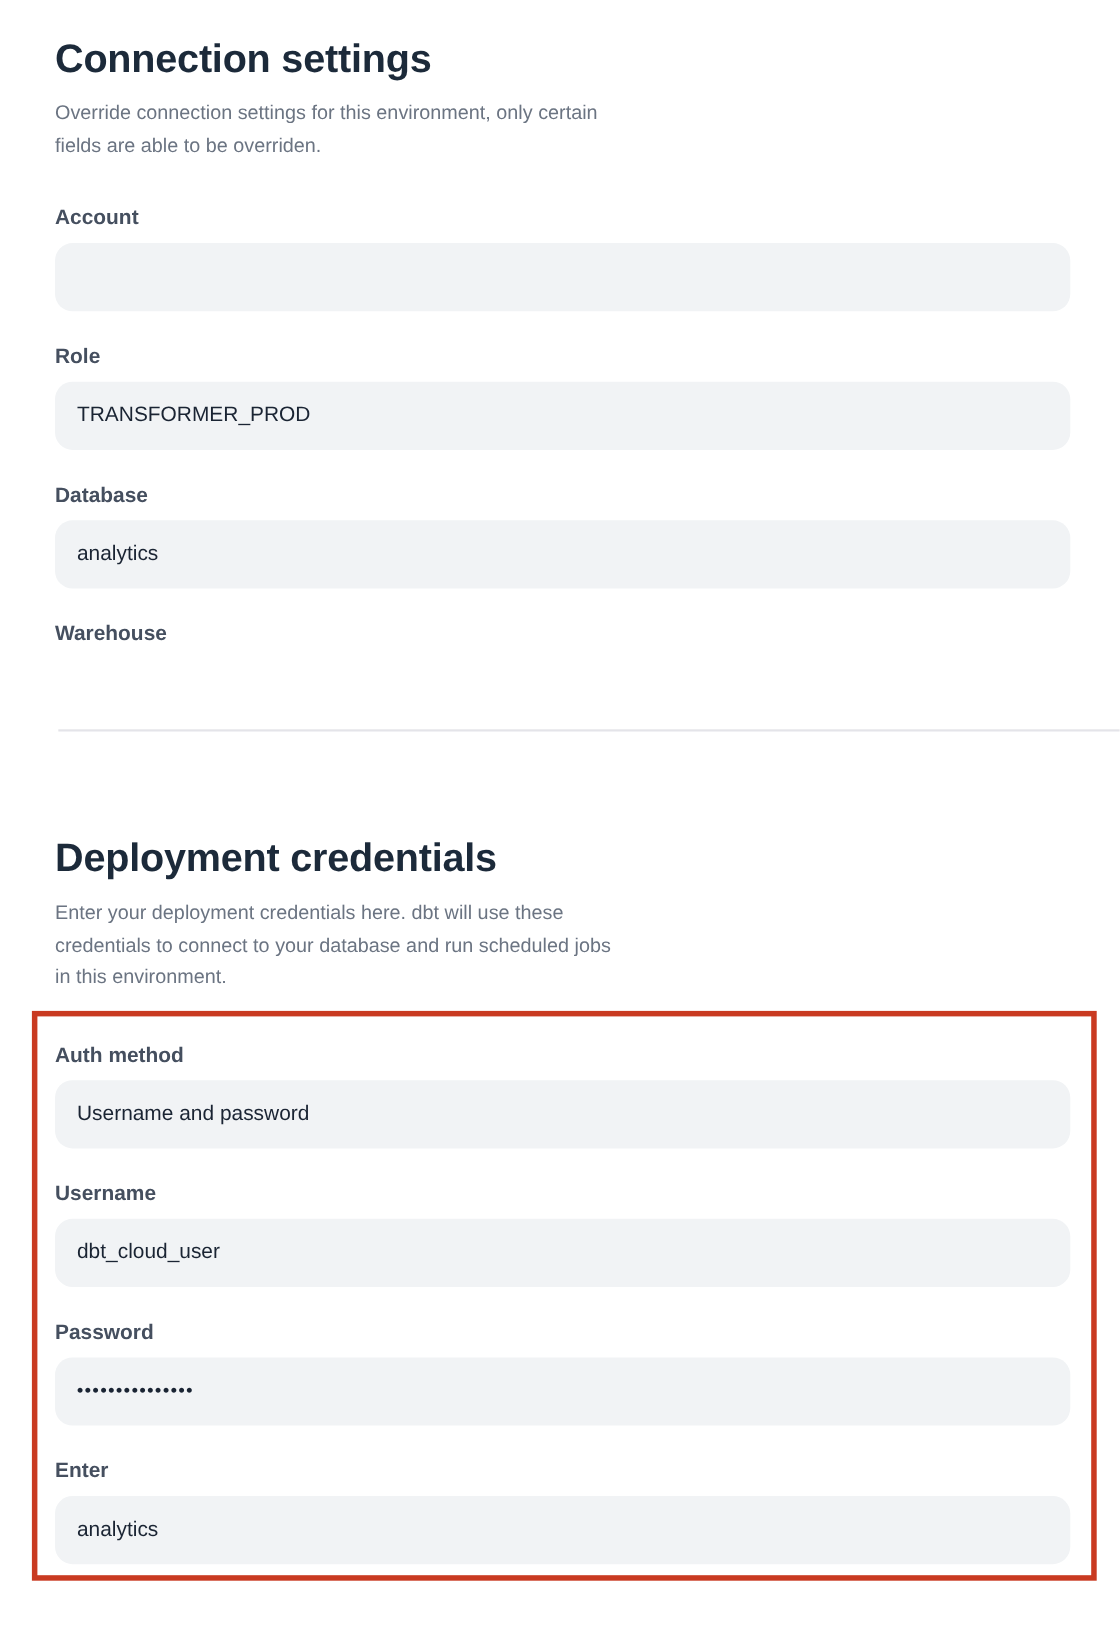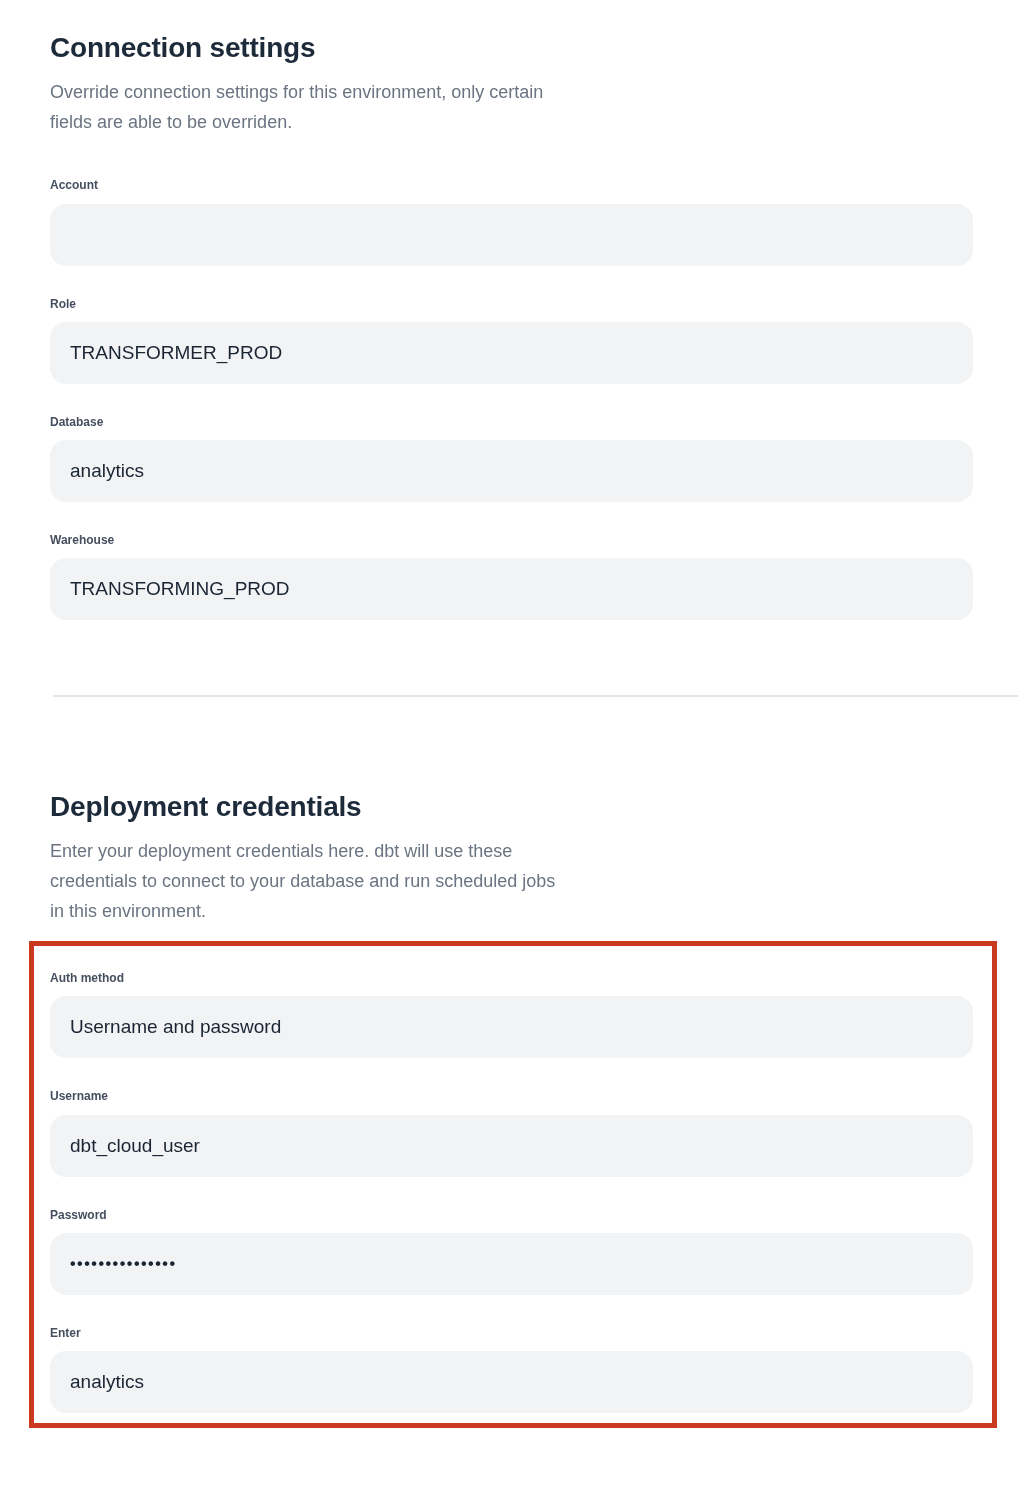--- a/index.html
+++ b/index.html
@@ -18,38 +18,38 @@
     width: 1018px;
     height: 1490px;
     background: var(--page-background);
     font-family: "Liberation Sans", "DejaVu Sans", sans-serif;
     overflow: hidden;
   }
   .container {
     padding: 30px 45px 0 50px;
   }
   .section-title {
-    font-size: 28px;
+    font-size: 36px;
     line-height: 1.25;
     font-weight: 700;
     color: var(--heading);
     margin: 0 0 13px 0;
     letter-spacing: -0.2px;
   }
   .section-desc {
     font-size: 18px;
     line-height: 1.65;
     color: var(--description-text);
     max-width: 520px;
     margin: 0 0 42px 0;
   }
   .field-group { margin-bottom: 32px; }
   .field-group:last-child { margin-bottom: 0; }
   .field-label {
-    font-size: 12px;
+    font-size: 19px;
     font-weight: 700;
     color: var(--label);
     line-height: 1.1;
     margin-bottom: 11px;
   }
   .field-input {
     display: block;
     width: 100%;
     height: 62px;
     background: var(--field-background);
@@ -98,21 +98,20 @@
       <input class="field-input" type="text" readonly="" value="TRANSFORMER_PROD" style="">
     </div>
 
     <div class="field-group">
       <div class="field-label">Database</div>
       <input class="field-input" type="text" readonly="" value="analytics" style="">
     </div>
 
     <div class="field-group">
       <div class="field-label">Warehouse</div>
-      <input class="field-input" type="text" readonly="" value="TRANSFORMING_PROD" style="">
     </div>
   </section>
 
   <hr class="divider">
 
   <section class="section-deployment">
     <h2 class="section-title">Deployment credentials</h2>
     <p class="section-desc">Enter your deployment credentials here. dbt will use these credentials to connect to your database and run scheduled jobs in this environment.</p>
 
     <div class="highlight-box">

